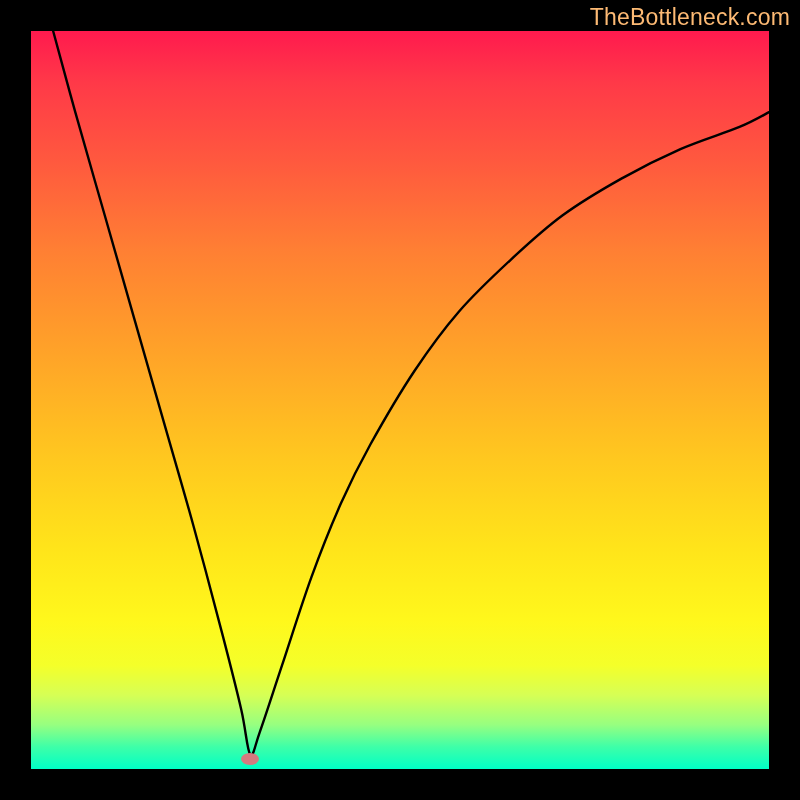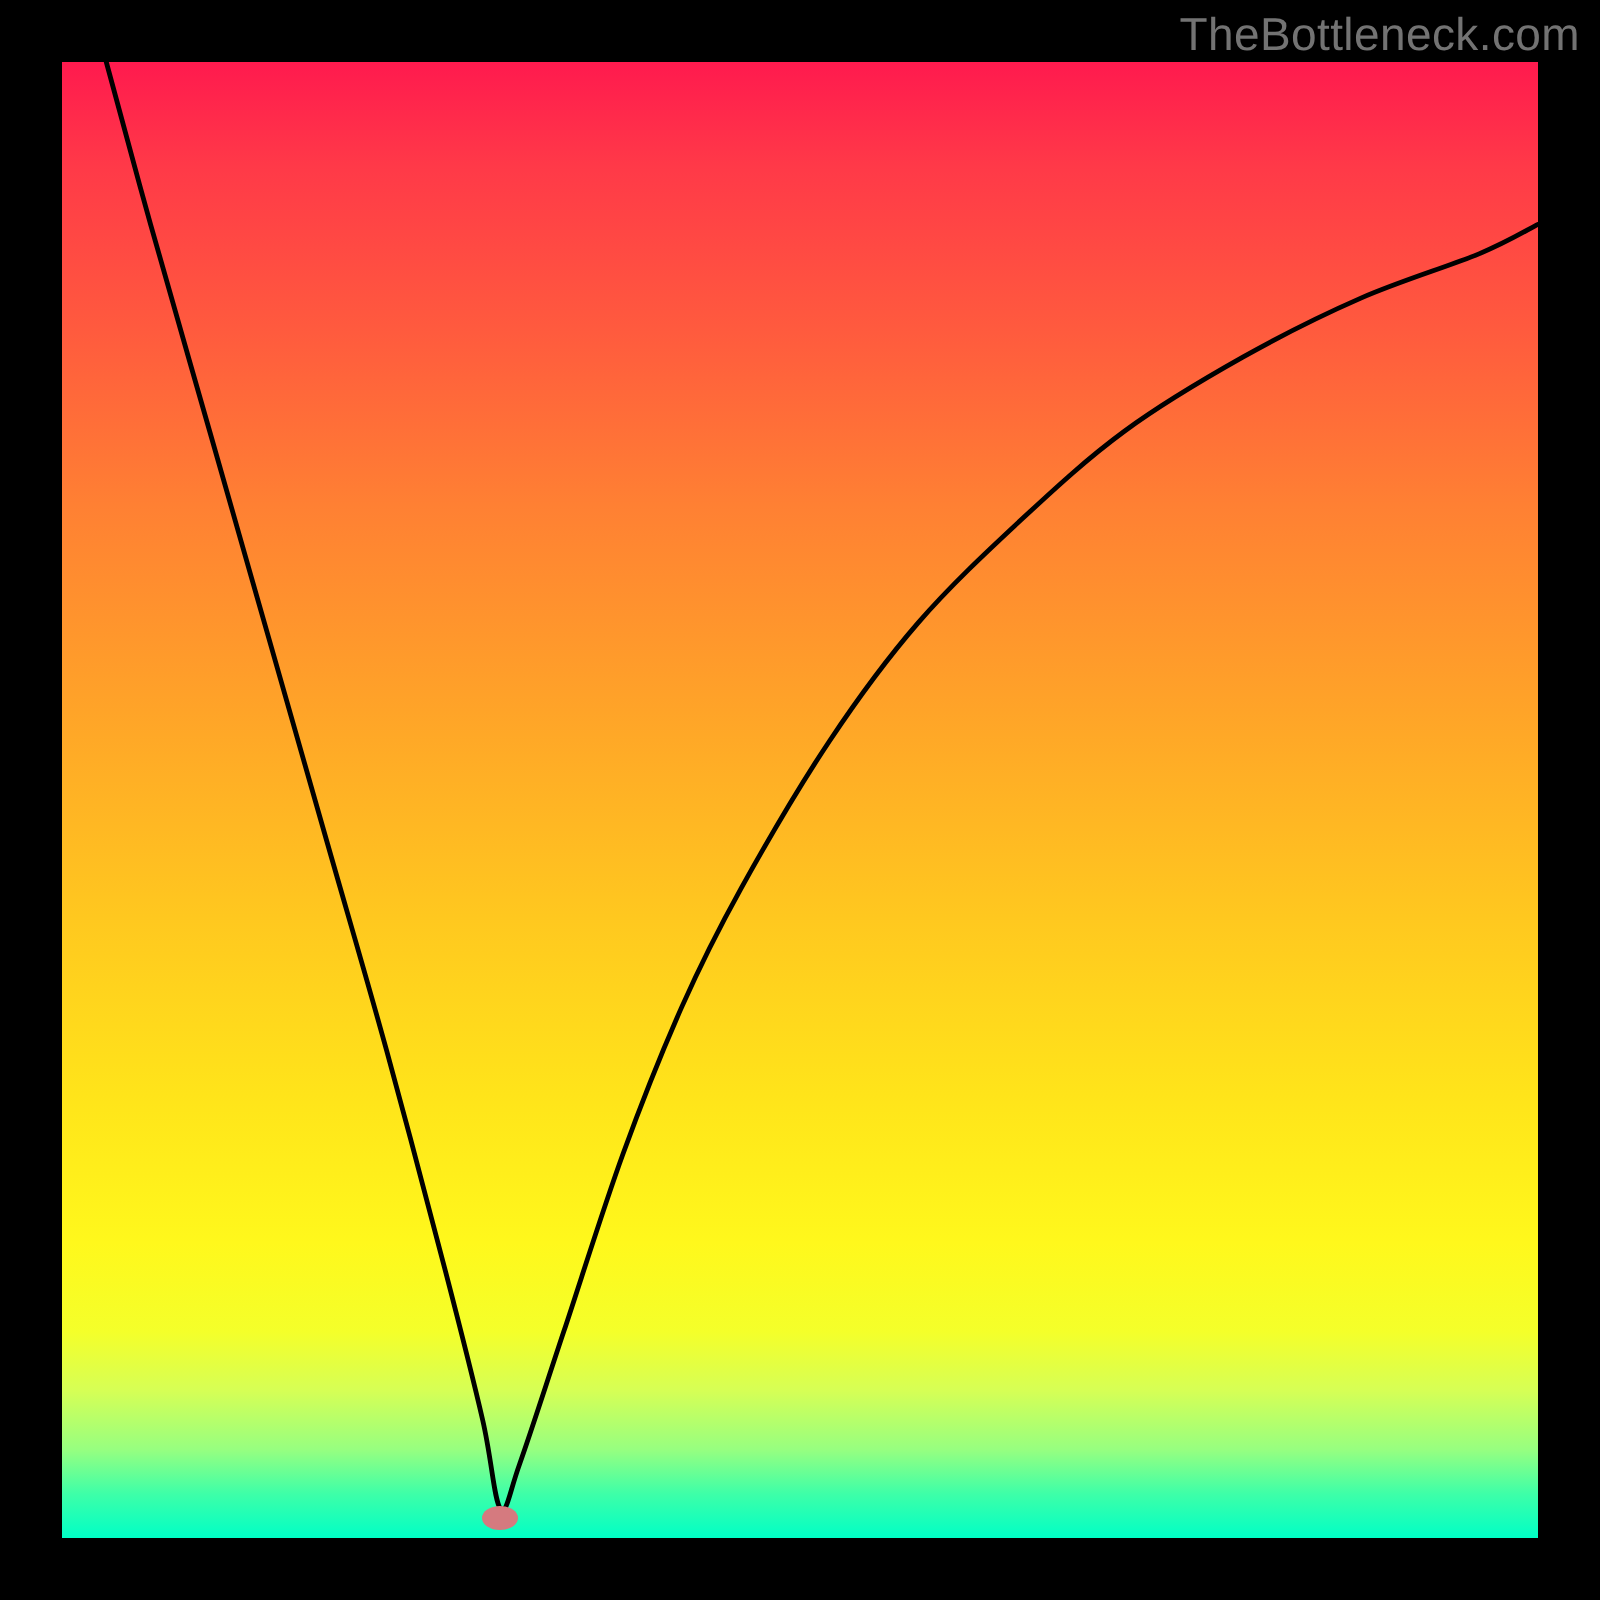--- a/index.html
+++ b/index.html
@@ -45,21 +45,21 @@
     left: 0;
     top: 0;
     width: 738px;
     height: 738px;
     overflow: visible;
   }
   .watermark {
     position: absolute;
     top: 4px;
     right: 10px;
-    color: #737373;
+    color: #fdba74;
     font-size: 23px;
     letter-spacing: 0.2px;
     font-weight: 400;
     user-select: none;
   }
   .marker {
     position: absolute;
     width: 18px;
     height: 12px;
     background: #d57a7f;

